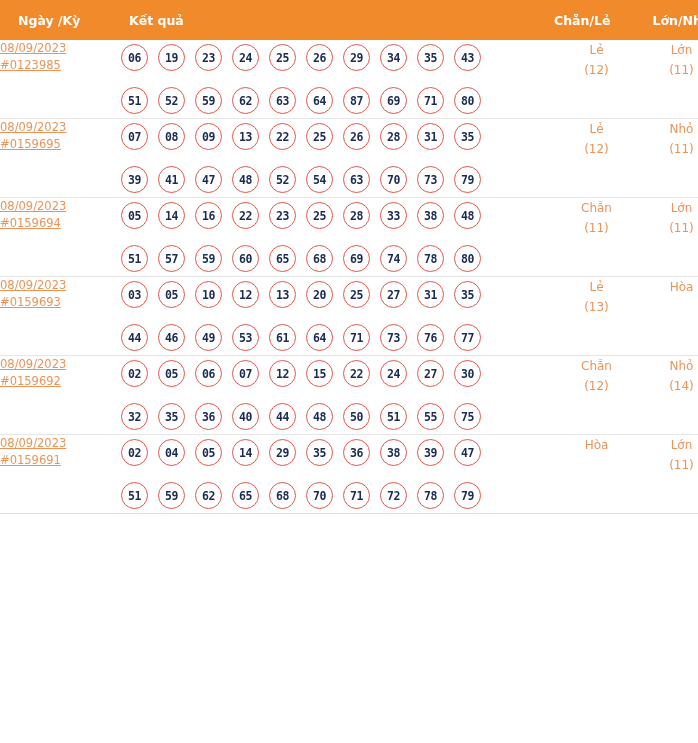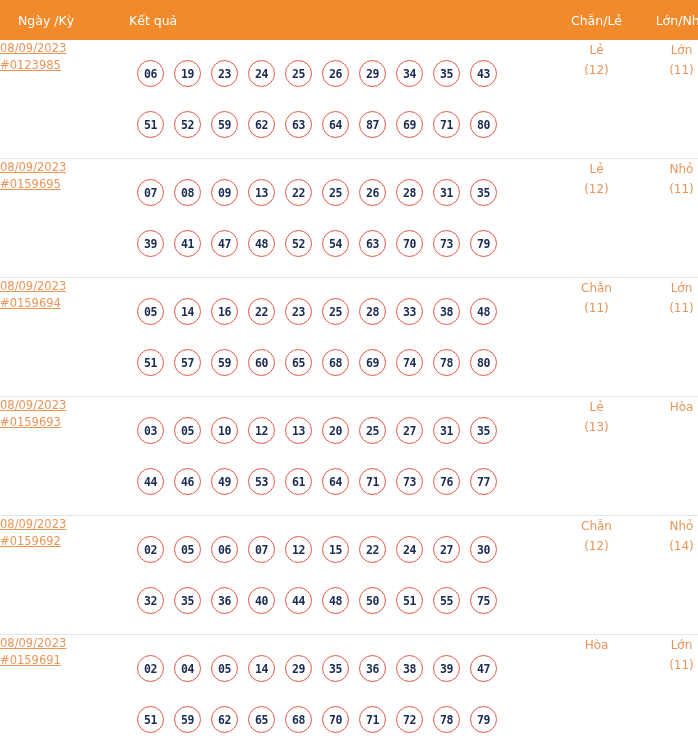--- a/index.html
+++ b/index.html
@@ -21,31 +21,31 @@
     table-layout: fixed;
   }
 
   
   .table-head {
     background: #f08a2a;
   }
   .table-head th {
     color: #ffffff;
     font-size: 12.5px;
-    font-weight: normal;
+    font-weight: bold;
     text-align: left;
     padding: 0;
     height: 40px;
     vertical-align: middle;
     white-space: nowrap;
     margin-top: 28px;
   }
   th.col-date   { width: 103px; padding-left: 18px; }
   th.col-result { width: 425px; padding-left: 8px; }
-  th.col-oddeven{ width: 85px;  text-align: center; }
+  th.col-oddeven{ width: 85px;  text-align: left; }
   th.col-bigsml { width: 85px;  text-align: center; }
 
   
   .result-row > td {
     border-bottom: 1px solid #e6e6e6;
     vertical-align: top;
     padding: 0;
     background: #ffffff;
   }
   .result-row:last-child > td {
@@ -62,21 +62,21 @@
   }
   .date-line, .period-line { display: block; }
 
   .cell-result {
     padding: 12px 0 12px 6px;
   }
   .ball-line {
     display: flex;
     flex-wrap: nowrap;
     gap: 10px;
-    margin: 16px;
+    margin: 0;
     padding: 4px 0;
   }
   .ball-line + .ball-line { margin-top: 8px; align-items: flex-end; }
 
   .ball {
     width: 27px;
     height: 27px;
     min-width: 27px;
     border: 1.3px solid #e2574c;
     border-radius: 50%;

